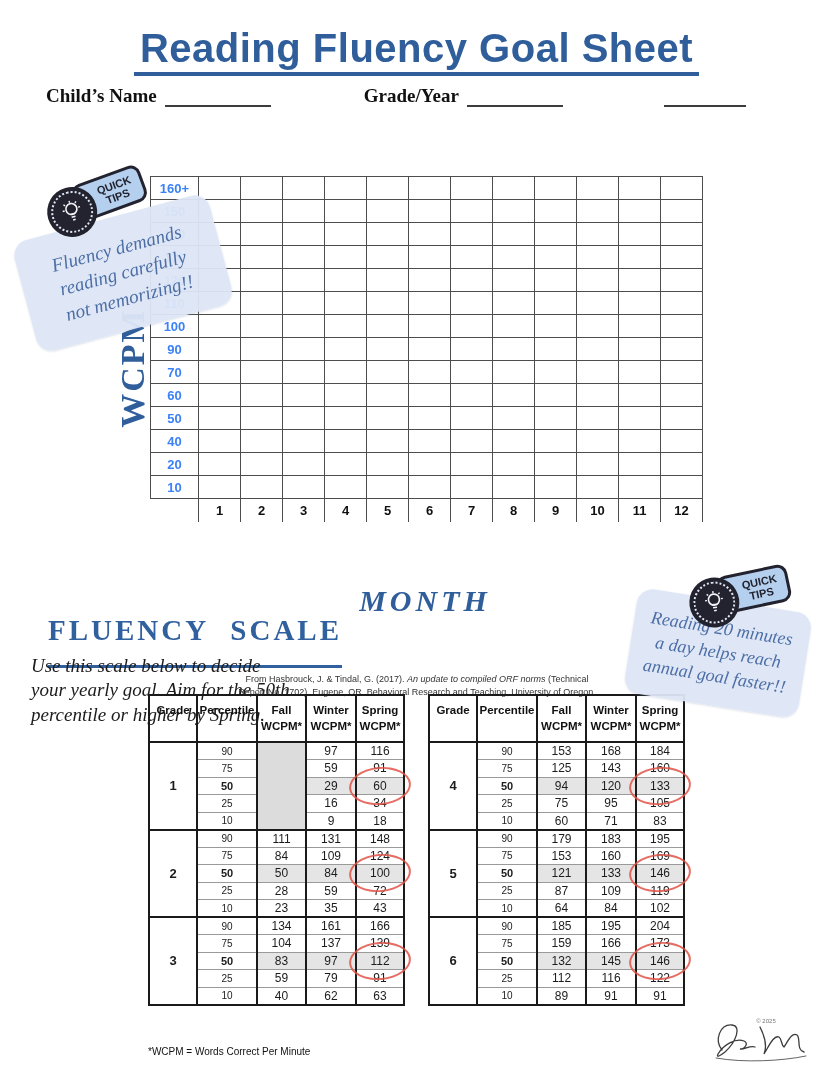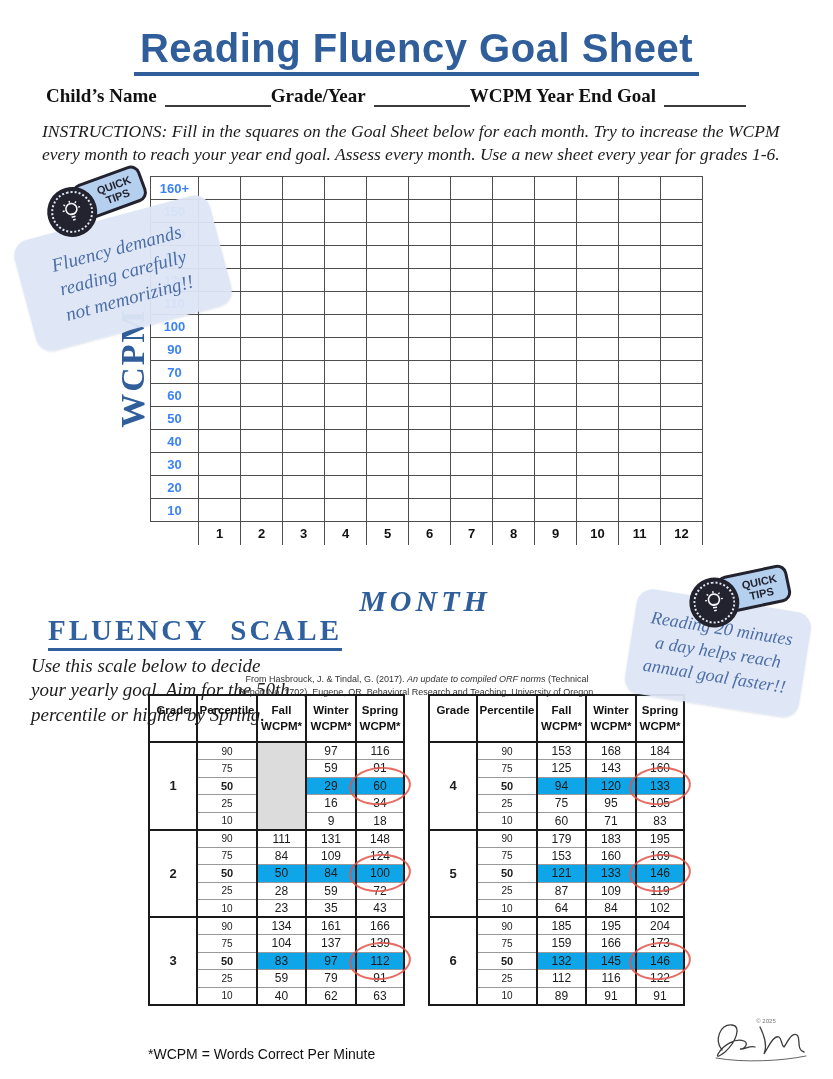--- a/index.html
+++ b/index.html
@@ -58,21 +58,21 @@
     white-space:pre-line; display:inline-block; transform:rotate(-4deg); }
   .badge-circle { position:absolute; left:0; top:2px; width:50px; height:50px;
     background:#23232f; border-radius:50%; display:flex; align-items:center;
     justify-content:center; }
   .badge-circle::after { content:""; position:absolute; inset:4px;
     border:2px dotted #dfe7f3; border-radius:50%; }
 
   
   .fs-heading { position:absolute; left:48px; top:614px; font-family:"Liberation Serif", serif;
     font-weight:700; font-size:29px; color:#31609f; letter-spacing:3px; word-spacing:12px;
-    border-bottom:3px solid #31609f; padding-bottom:1px; }
+    border-bottom:3px solid #31609f; padding-bottom:18px; }
   .fs-desc { position:absolute; left:31px; top:654px; width:268px; font-style:italic;
     font-size:19px; line-height:1.28; color:#1c1c1c; }
   .citation-title { position:absolute; left:275px; top:660px; width:280px; text-align:center;
     font-family:"Liberation Sans", sans-serif; font-weight:700; font-size:15px; color:#111; }
   .citation-text { position:absolute; left:238px; top:673px; width:358px; text-align:center;
     font-family:"Liberation Sans", sans-serif; font-size:9px; line-height:1.45; color:#333; }
 
   
   .norm-wrap { position:absolute; top:694px; }
   .norm-left { left:148px; } .norm-right { left:428px; }
@@ -81,29 +81,29 @@
   .norm th { border-left:2px solid #1a1a1a; border-bottom:2px solid #1a1a1a;
     height:47px; vertical-align:top; padding-top:7px; font-size:11.5px; line-height:1.35;
     white-space:pre-line; text-align:center; font-weight:700; color:#111; }
   .norm td { border-left:2px solid #1a1a1a; border-top:1px solid #9a9a9a;
     height:17.5px; padding:0; text-align:center; font-size:12px; color:#1c1c1c;
     position:relative; }
   .norm tr.block-start td { border-top:2px solid #1a1a1a; }
   .norm td.grade { font-weight:700; font-size:13px; border-top:2px solid #1a1a1a; }
   .norm td.pcell { font-size:10px; }
   .norm td.p50 { font-weight:700; font-size:11px; }
-  .norm td.shade { background:#0ea5e9; }
+  .norm td.shade { background:#e5e5e5; }
   .norm td.gray-merge { background:#dcdcdc; }
   .norm tr:not(.block-start) td.gray-merge { border-top-color:#dcdcdc; }
   .red-ellipse { position:absolute; left:-8px; top:-11px; width:62px; height:38px;
     border:2.5px solid rgba(224,84,72,0.85); border-radius:50%;
     transform:rotate(-5deg); z-index:3; pointer-events:none; }
 
   .footnote { position:absolute; left:148px; top:1046px;
-    font-family:"Liberation Sans", sans-serif; font-size:14px; color:#111; }
+    font-family:"Liberation Sans", sans-serif; font-size:10px; color:#111; }
 
   .logo { position:absolute; left:710px; top:1010px; }
 </style>
 </head>
 <body>
 
 <div class="page">
 
   <div class="title-wrap">
     <span class="page-title">Reading Fluency Goal Sheet</span>
@@ -112,26 +112,24 @@
   <div class="form-row">
     <div class="form-group">
       <span class="form-label">Child’s Name</span>
       <span class="form-line line-1"></span>
     </div>
     <div class="form-group">
       <span class="form-label">Grade/Year</span>
       <span class="form-line line-2"></span>
     </div>
     <div class="form-group">
-      <span class="form-label">WCPM Year End Goal</span>
       <span class="form-line line-3"></span>
     </div>
   </div>
 
-  <div class="instructions">INSTRUCTIONS: Fill in the squares on the Goal Sheet below for each month. Try to increase the WCPM every month to reach your year end goal. Assess every month. Use a new sheet every year for grades 1-6.</div>
 
   <div class="wcpm-label">WCPM</div>
   <div class="grid-wrap" id="grid-wrap">
       <table class="goal-grid">
         <tbody>
           <tr>
             <th class="ylab">160+</th>
             <td class="gcell"></td>
             <td class="gcell"></td>
             <td class="gcell"></td>
@@ -290,35 +288,20 @@
             <td class="gcell"></td>
             <td class="gcell"></td>
             <td class="gcell"></td>
             <td class="gcell"></td>
             <td class="gcell"></td>
             <td class="gcell"></td>
             <td class="gcell"></td>
           </tr>
           <tr>
             <th class="ylab">40</th>
-            <td class="gcell"></td>
-            <td class="gcell"></td>
-            <td class="gcell"></td>
-            <td class="gcell"></td>
-            <td class="gcell"></td>
-            <td class="gcell"></td>
-            <td class="gcell"></td>
-            <td class="gcell"></td>
-            <td class="gcell"></td>
-            <td class="gcell"></td>
-            <td class="gcell"></td>
-            <td class="gcell"></td>
-          </tr>
-          <tr>
-            <th class="ylab">30</th>
             <td class="gcell"></td>
             <td class="gcell"></td>
             <td class="gcell"></td>
             <td class="gcell"></td>
             <td class="gcell"></td>
             <td class="gcell"></td>
             <td class="gcell"></td>
             <td class="gcell"></td>
             <td class="gcell"></td>
             <td class="gcell"></td>

